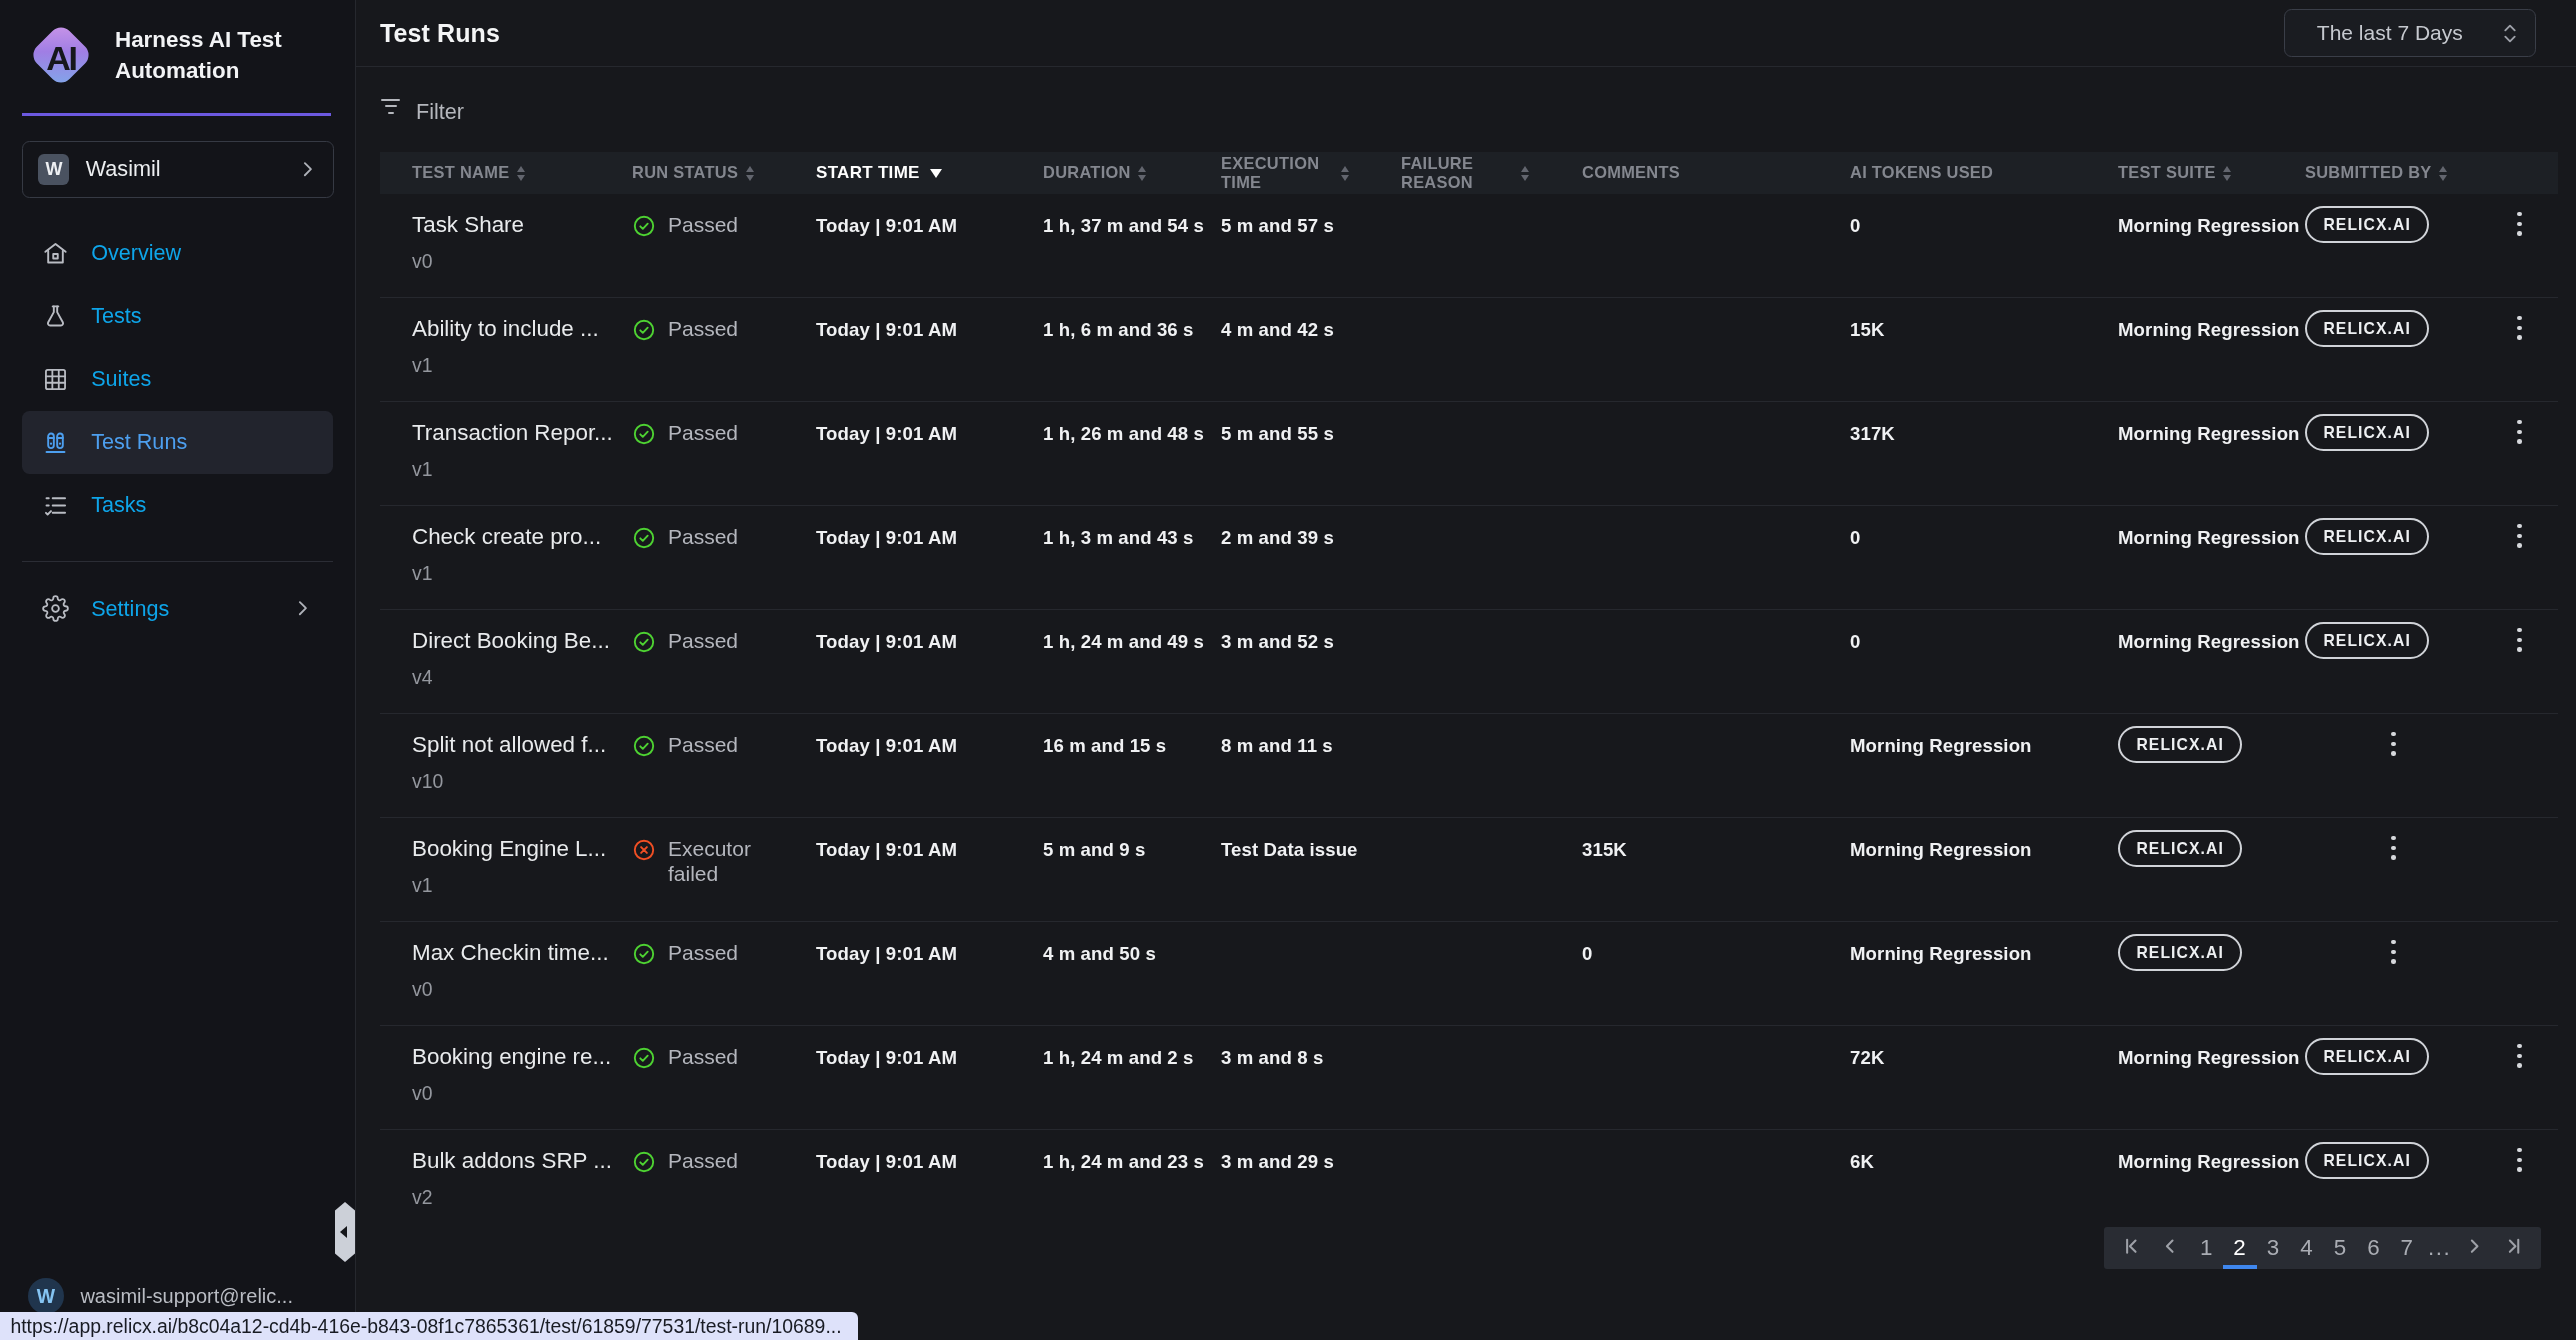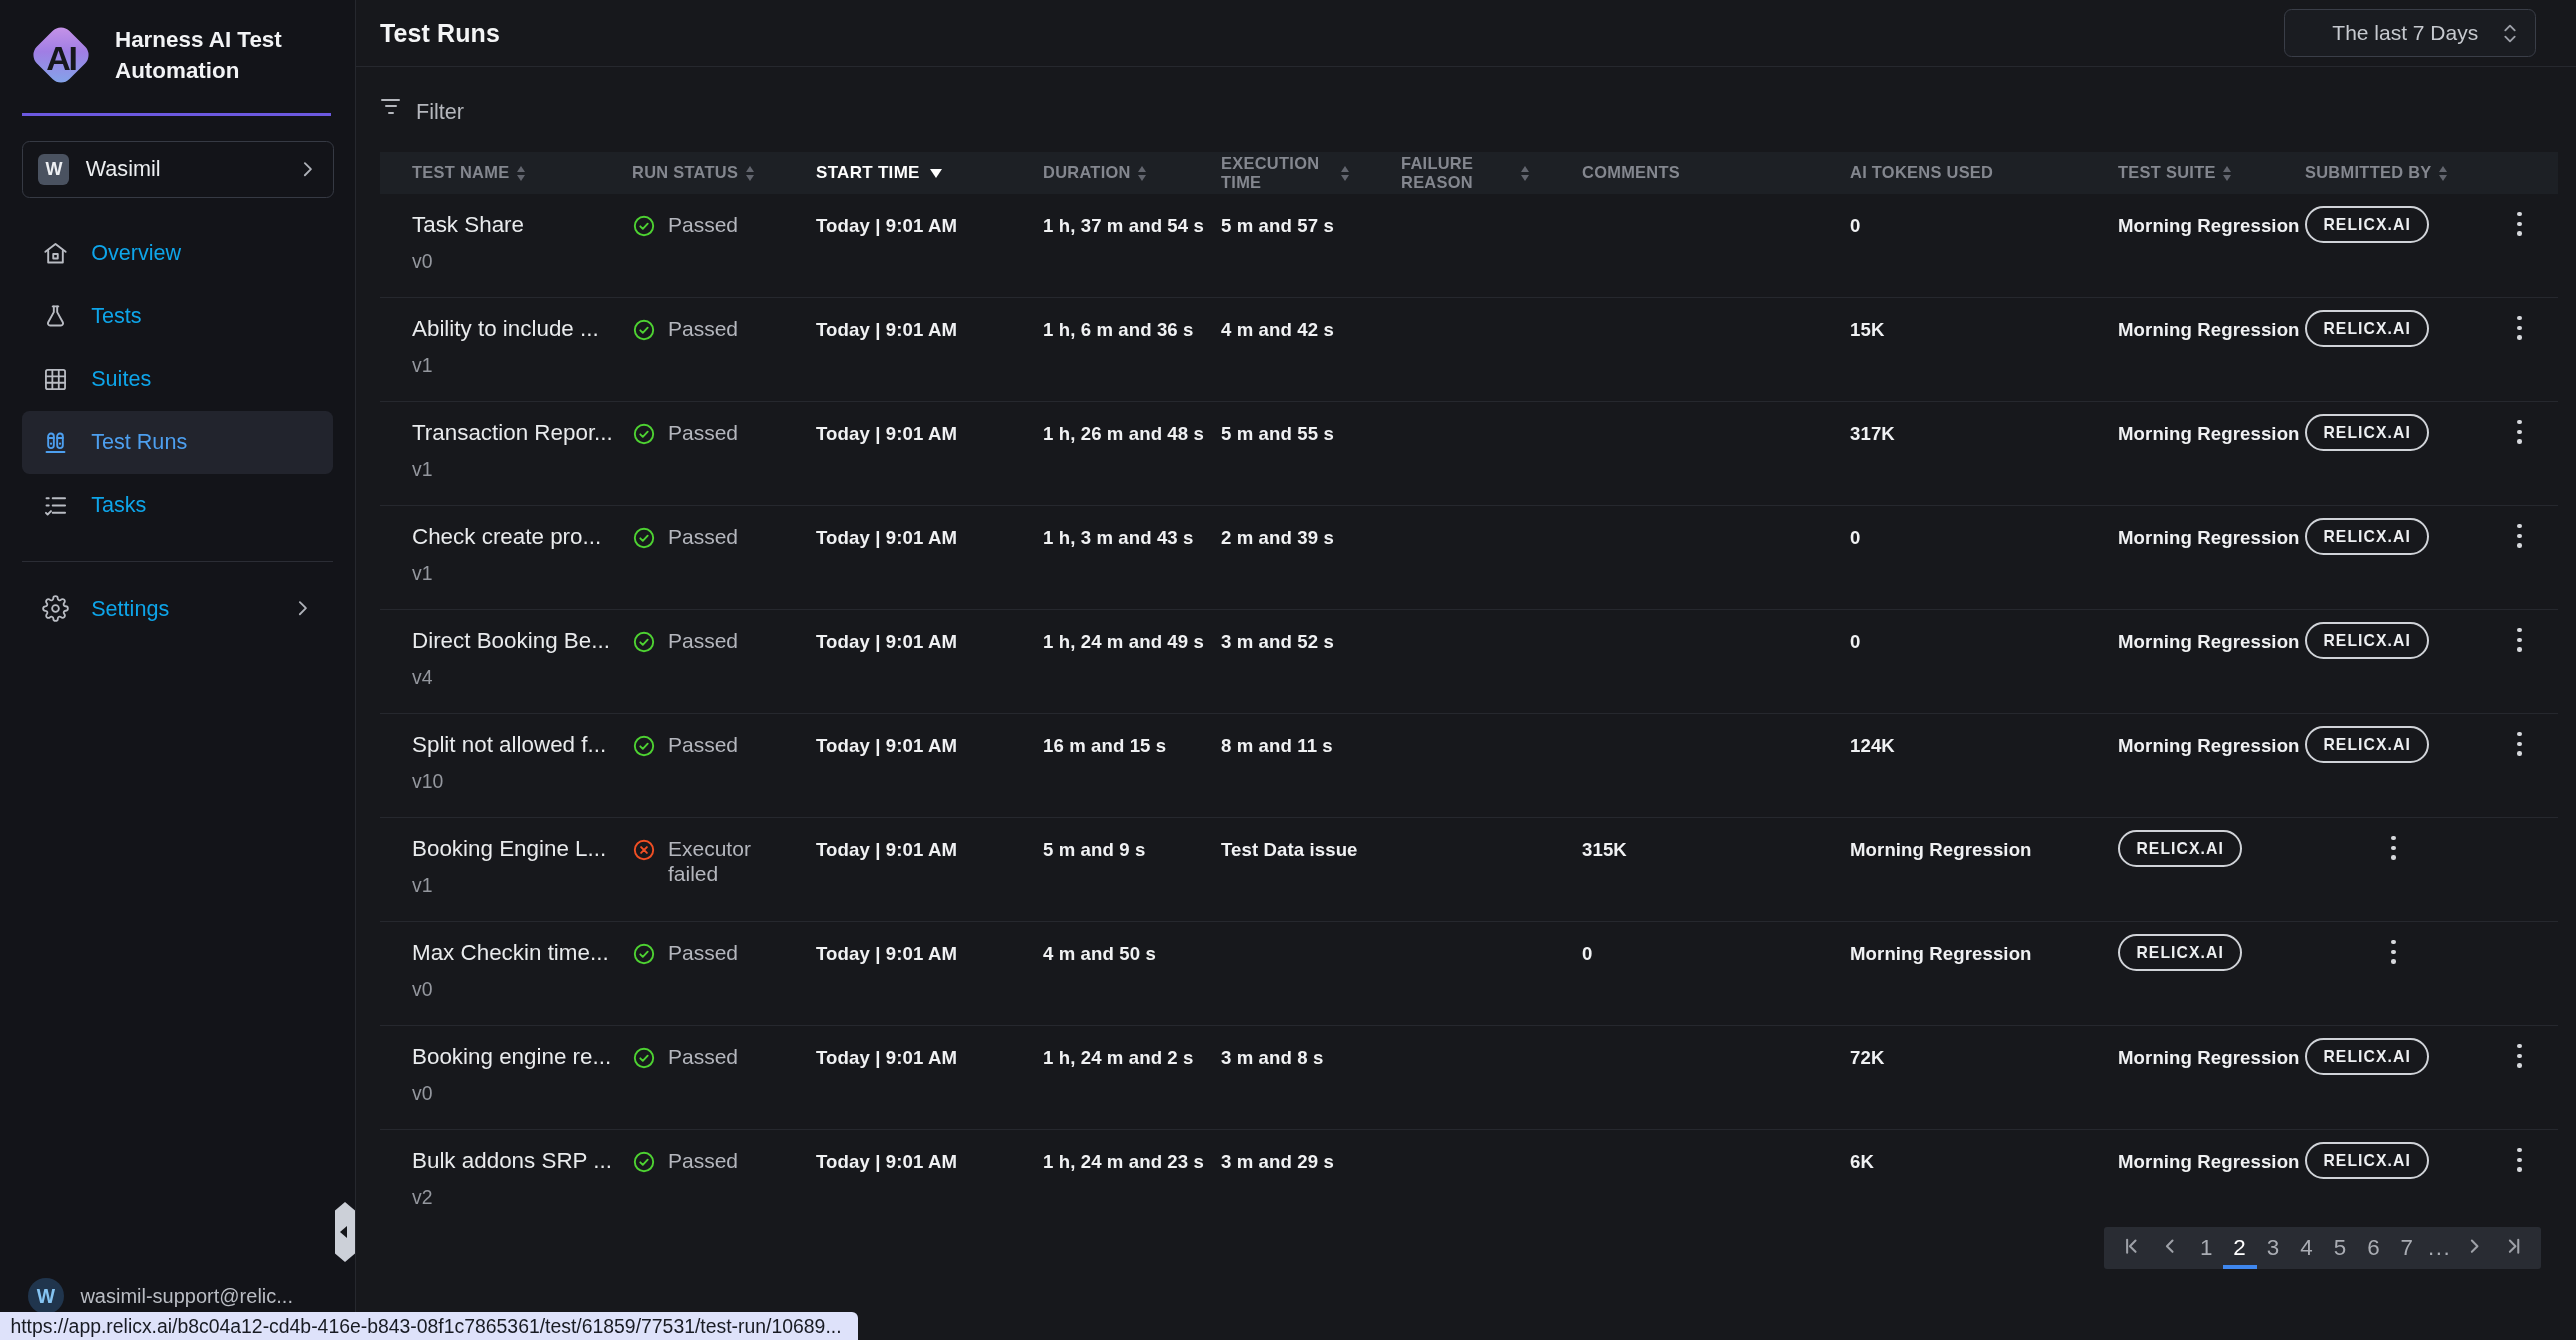--- a/index.html
+++ b/index.html
@@ -50,21 +50,21 @@
     display:flex;align-items:center;justify-content:center;cursor:pointer;z-index:40}
   .collapse-handle i{width:0;height:0;border-top:6.7px solid transparent;border-bottom:6.7px solid transparent;
     border-right:7.5px solid #14161a;margin-right:2.2px}
 
   
   main{flex:1;position:relative;min-width:0;background:#17181c}
   .page-header{height:67px;display:flex;align-items:center;padding:0 40px 0 24px;border-bottom:1.5px solid #26282e}
   h1{margin:0;font-size:25px;font-weight:600;color:#f4f5f6;letter-spacing:0.1px}
   .daterange{margin-left:auto;display:flex;align-items:center;gap:22.4px;height:48px;padding:0 16.4px;min-width:252px;
     border:1.5px solid #3a3e48;border-radius:7.5px;background:#1a1c21;color:#c6c9cf;font-size:21px;cursor:pointer}
-  .daterange .label{flex:1;text-align:right}
+  .daterange .label{flex:1;text-align:center}
   .updown{width:18px;height:25px;color:#9da0a8;display:flex}
   .updown svg{width:100%;height:100%}
 
   .toolbar{margin:31px 0 0 24px;height:27px;display:flex;align-items:center}
   .filter-btn{display:flex;align-items:flex-start;gap:15px;background:none;border:none;color:#b5b7bd;
     font-size:21.6px;cursor:pointer;padding:0}
   .filter-icon{display:flex;flex-direction:column;gap:4.5px;align-items:center;width:21px}
   .filter-icon b{display:block;height:2.2px;background:#b5b7bd;border-radius:1.5px}
   .filter-icon b:nth-child(1){width:19.4px}
   .filter-icon b:nth-child(2){width:12px}
@@ -478,21 +478,20 @@
                 <path d="M8.3 12.3l2.5 2.5 4.9-5.1"></path>
               </svg>
             </span>
             <span class="status-label">Passed</span>
           </div>
           <div class="td td-bold">Today | 9:01 AM</div>
           <div class="td td-bold">16 m and 15 s</div>
           <div class="td td-bold">8 m and 11 s</div>
           <div class="td td-bold"></div>
           <div class="td td-bold"></div>
-          <div class="td td-bold">124K</div>
           <div class="td td-bold">Morning Regression</div>
           <div class="td td-submitted"><span class="pill">RELICX.AI</span></div>
           <div class="td td-menu">
             <button class="kebab">
               <i></i>
               <i></i>
               <i></i>
             </button>
           </div>
         </div>

